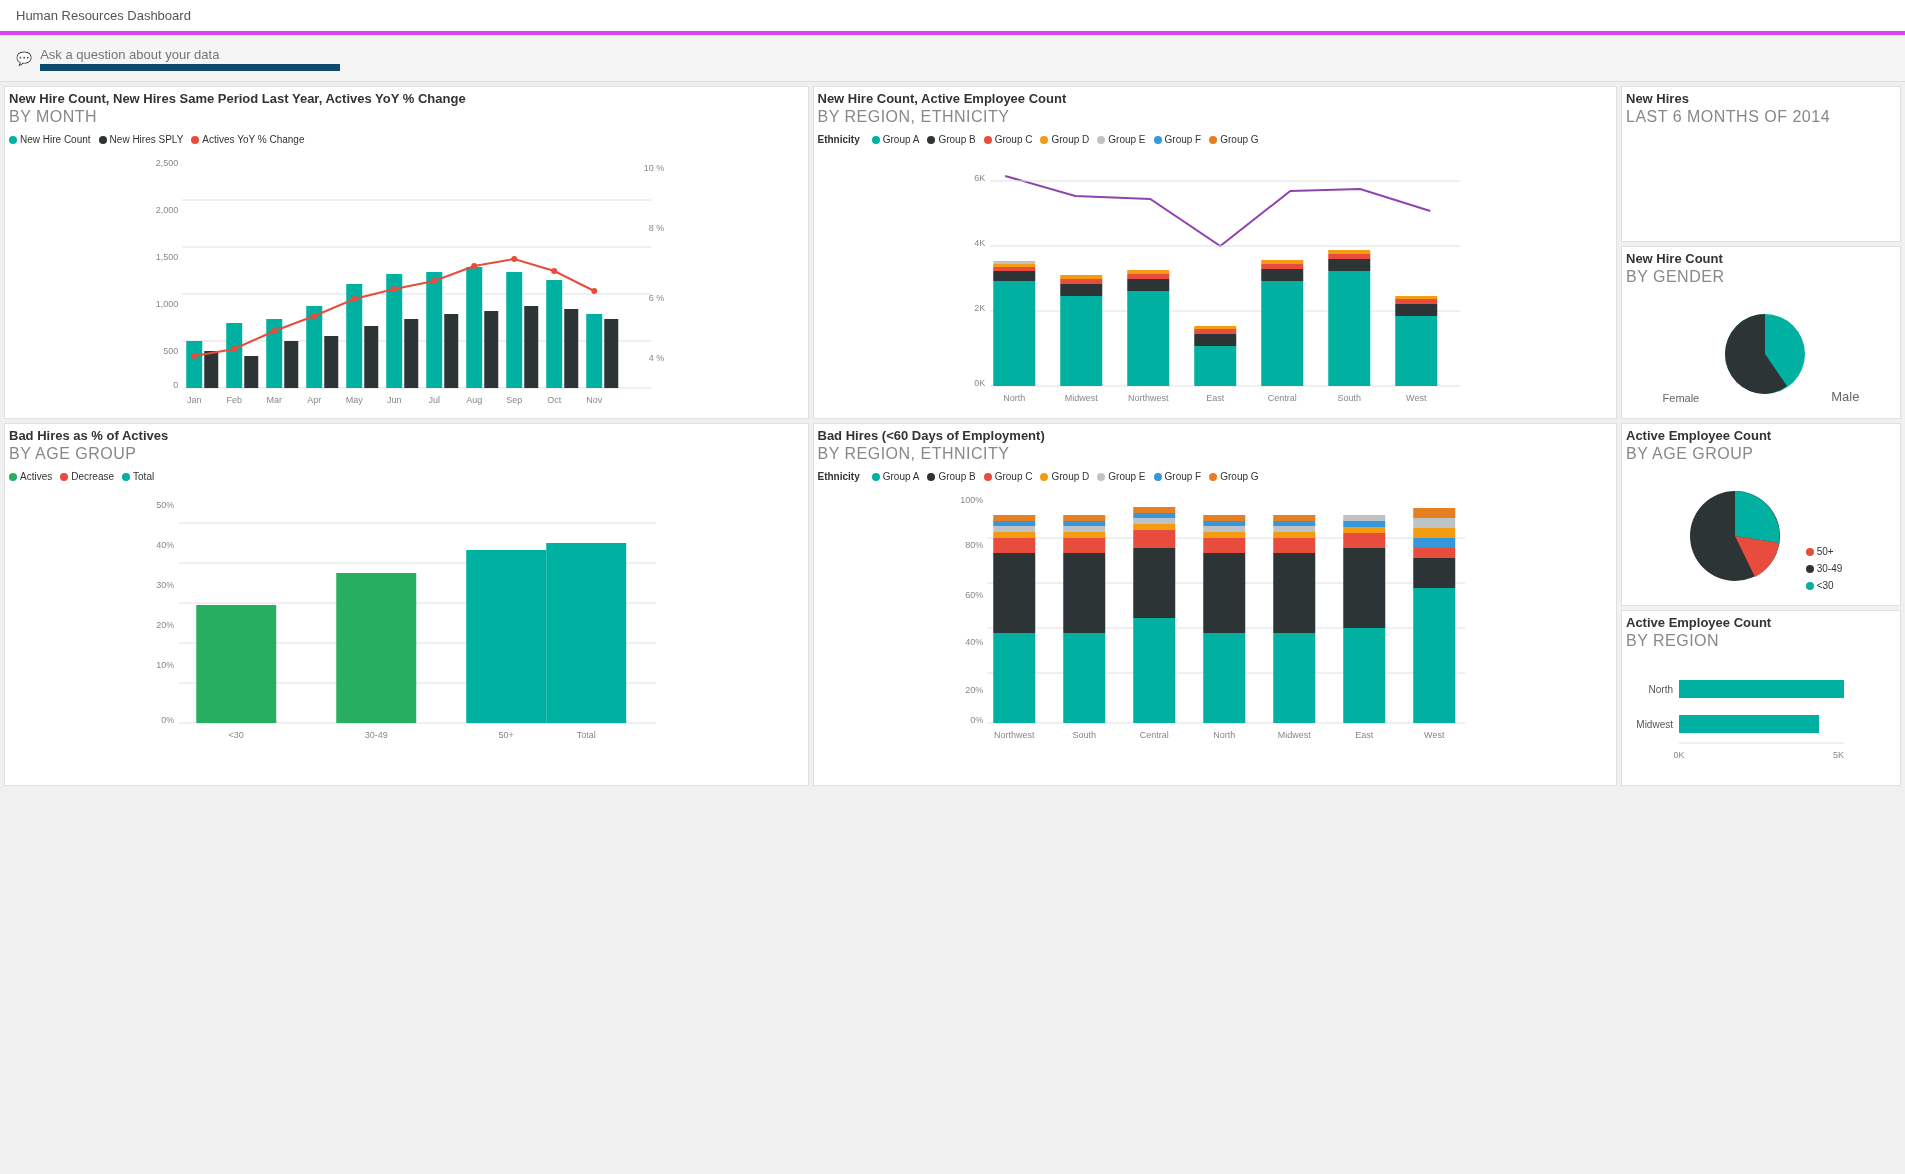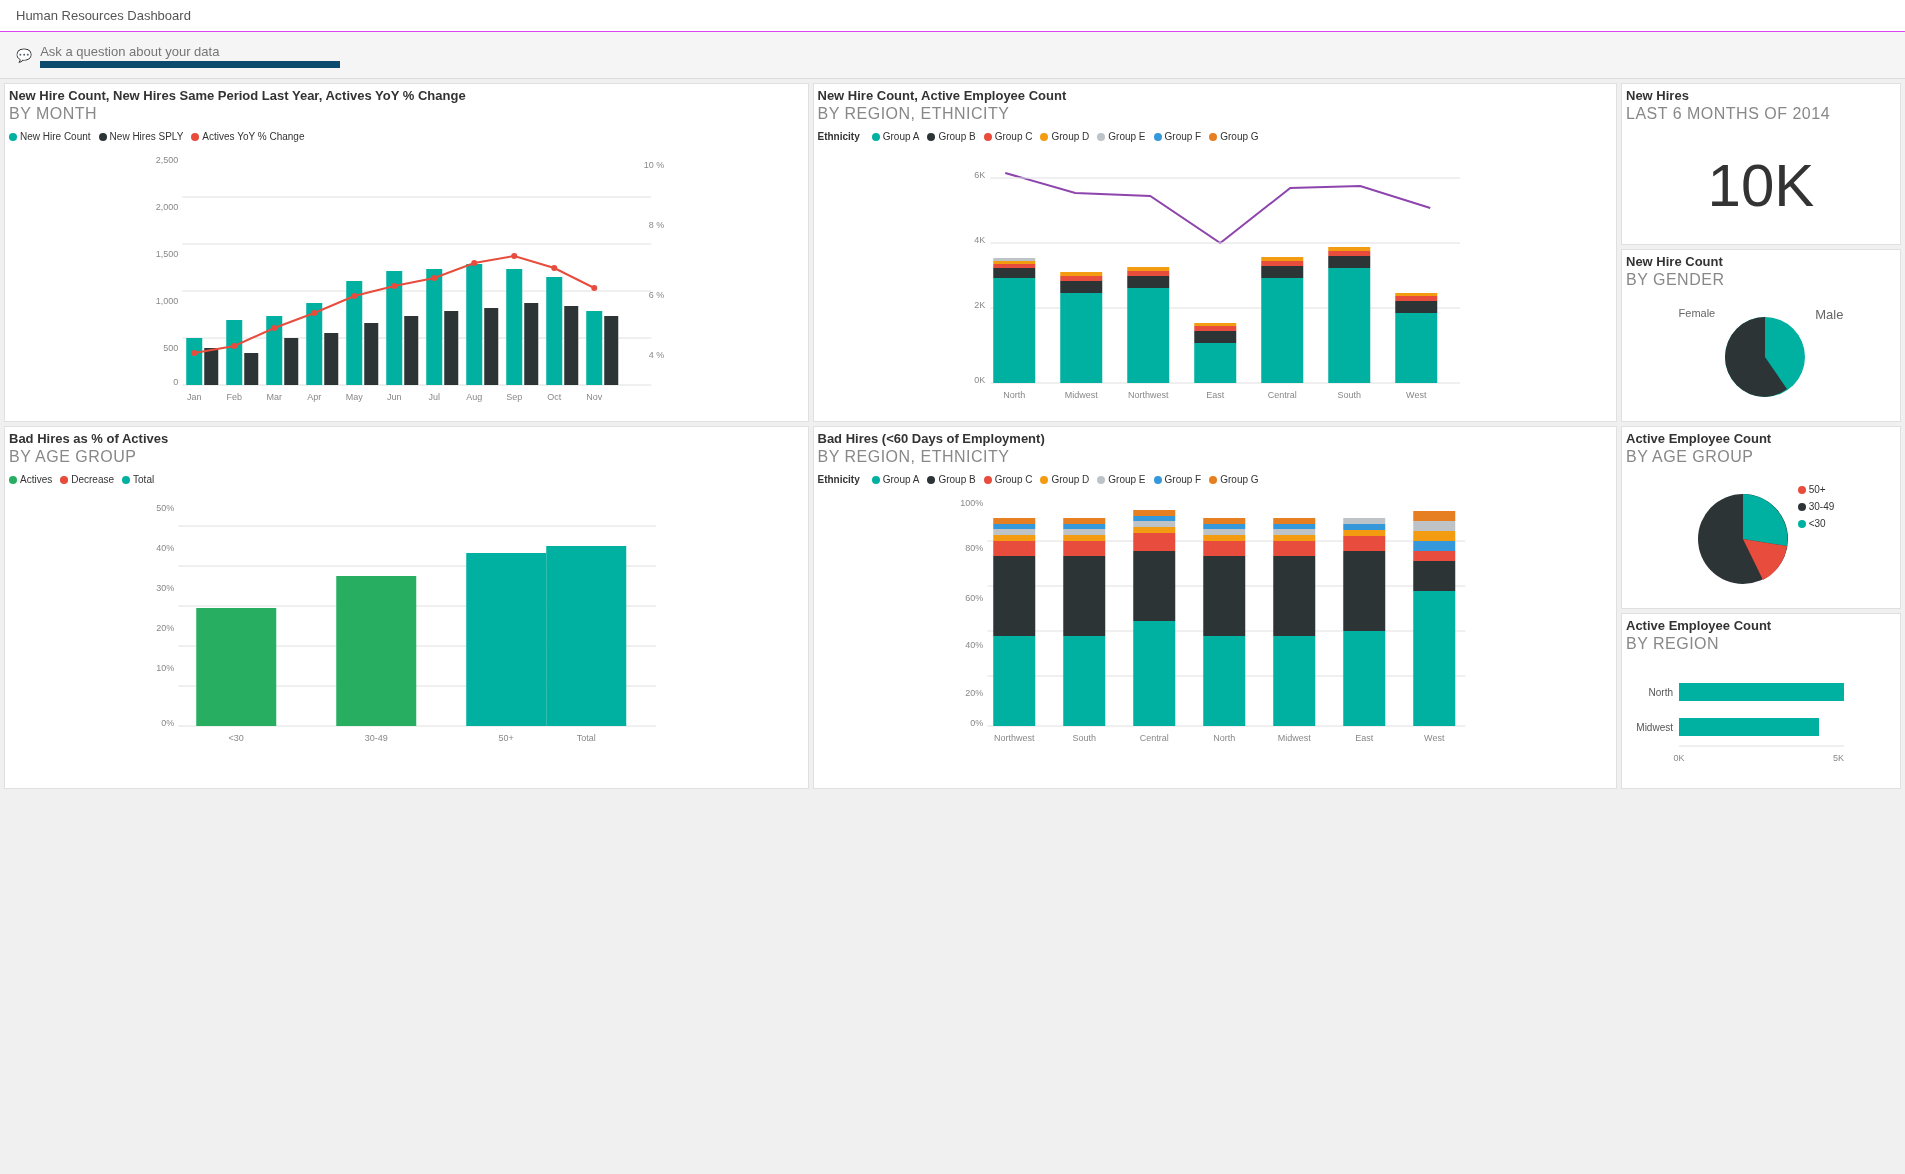--- a/index.html
+++ b/index.html
@@ -1,21 +1,21 @@
 <!DOCTYPE html>
 <html><head>
   <meta charset="utf-8">
   <style>
     * { box-sizing: border-box; margin: 0; padding: 0; }
     body { font-family: 'Segoe UI', Arial, sans-serif; background: #f0f0f0; font-size: 12px; color: #333; }
     
     .app-header {
       background: #fff;
       padding: 8px 16px;
-      border-bottom: 1px solid #d946ef;
+      border-bottom: 4px solid #d946ef;
       font-size: 13px;
       color: #555;
     }
     
     .qa-bar {
       background: #f5f5f5;
       padding: 10px 16px;
       border-bottom: 1px solid #ddd;
       display: flex;
       align-items: center;
@@ -104,22 +104,23 @@
     }
     
     
     .chart-area {
       width: 100%;
     }
     
     
     .pie-container {
       display: flex;
-      align-items: flex-start;
+      align-items: flex-end;
       justify-content: center;
+      gap: 16px;
       padding: 10px 0;
     }
   </style>
 </head>
 <body>
 
 <div class="app-header">
   <span>Human Resources Dashboard</span>
 </div>
 
@@ -325,21 +326,20 @@
         <text x="461" y="250" font-size="9" fill="#888" text-anchor="middle">West</text>
       </svg>
     </div>
   </div>
 
   <div class="right-panel">
 
     <div class="card" style="flex:1">
       <div class="card-title">New Hires</div>
       <div class="card-subtitle">LAST 6 MONTHS OF 2014</div>
-      <div class="card-metric">10K</div>
     </div>
 
     <div class="card" style="flex:1">
       <div class="card-title">New Hire Count</div>
       <div class="card-subtitle">BY GENDER</div>
       <div class="pie-container">
         <span style="font-size:11px;color:#666">Female</span>
         <svg width="100" height="100" viewBox="0 0 100 100">
 
           <circle cx="50" cy="50" r="40" fill="#00b0a0"></circle>

